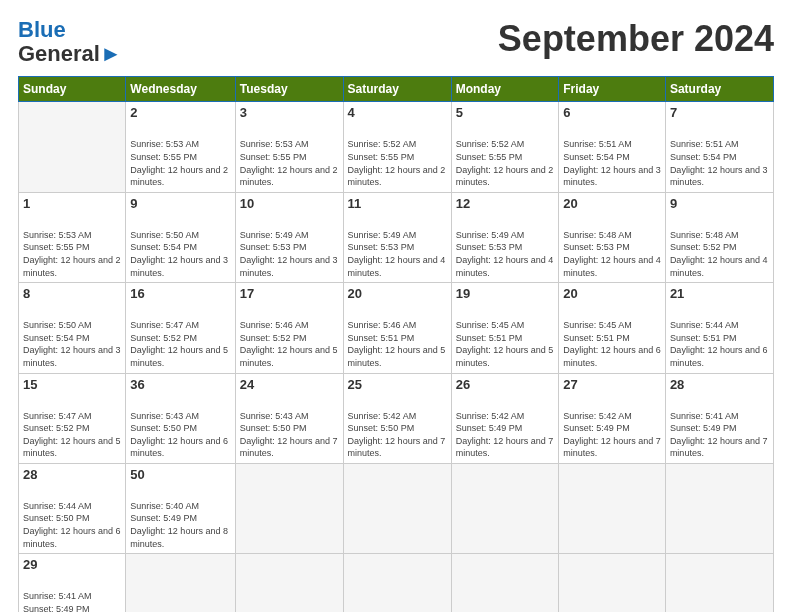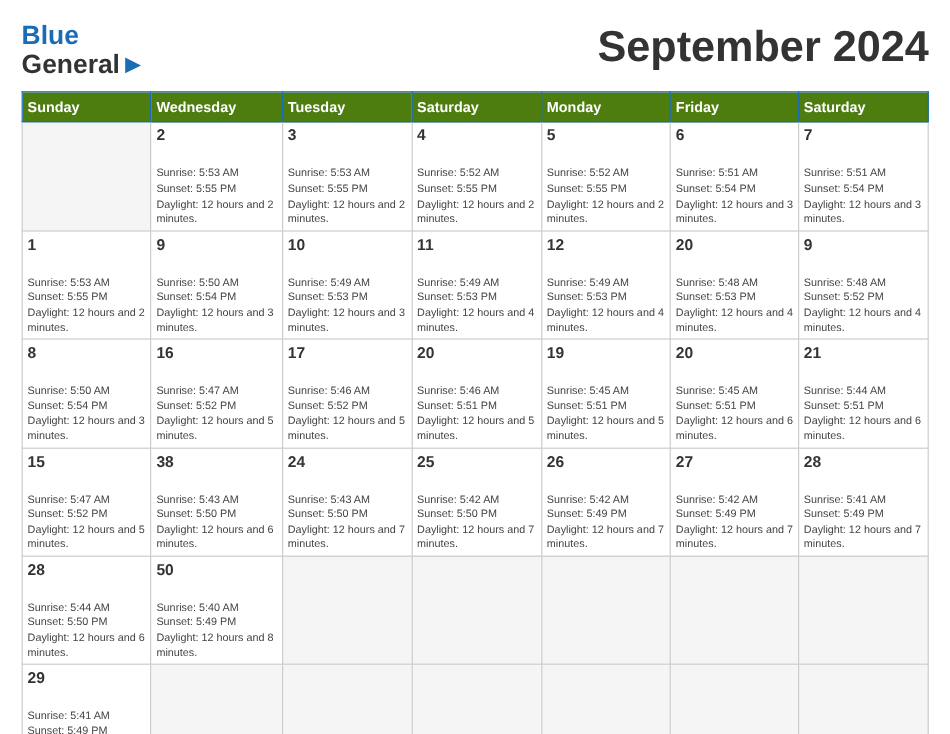--- a/index.html
+++ b/index.html
@@ -197,21 +197,21 @@
             <span class="day-num">21</span>
             <div class="day-info">Sunrise: 5:44 AM<br>Sunset: 5:51 PM<br>Daylight: 12 hours and 6 minutes.</div>
           </td>
         </tr>
         <tr>
           <td>
             <span class="day-num">15</span>
             <div class="day-info">Sunrise: 5:47 AM<br>Sunset: 5:52 PM<br>Daylight: 12 hours and 5 minutes.</div>
           </td>
           <td>
-            <span class="day-num">38</span>
+            <span class="day-num">36</span>
             <div class="day-info">Sunrise: 5:43 AM<br>Sunset: 5:50 PM<br>Daylight: 12 hours and 6 minutes.</div>
           </td>
           <td>
             <span class="day-num">24</span>
             <div class="day-info">Sunrise: 5:43 AM<br>Sunset: 5:50 PM<br>Daylight: 12 hours and 7 minutes.</div>
           </td>
           <td>
             <span class="day-num">25</span>
             <div class="day-info">Sunrise: 5:42 AM<br>Sunset: 5:50 PM<br>Daylight: 12 hours and 7 minutes.</div>
           </td>

